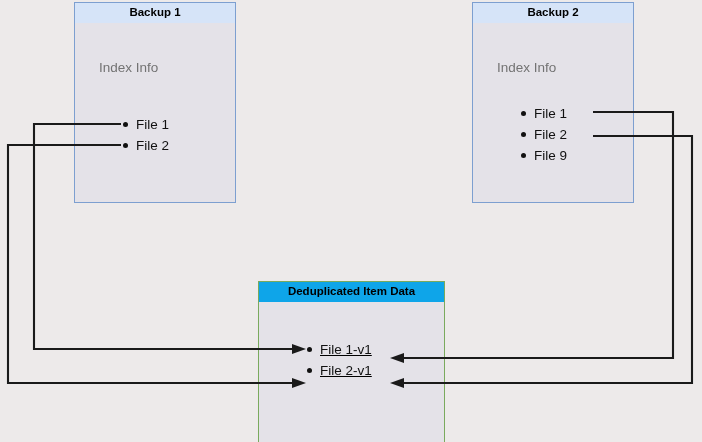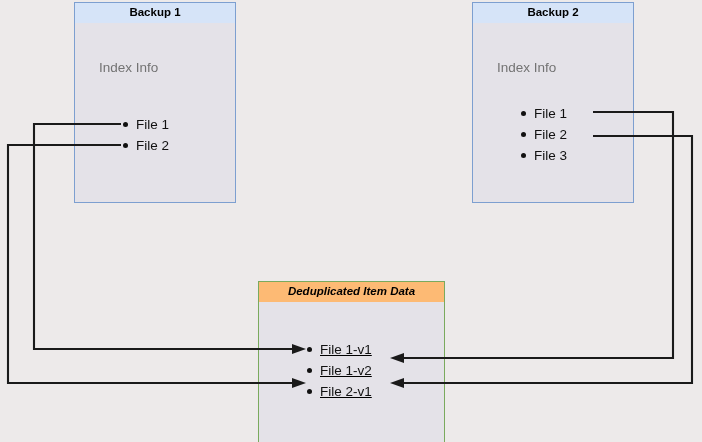--- a/index.html
+++ b/index.html
@@ -47,23 +47,22 @@
     background: #d6e4f8;
     border: 1.6px solid #7d9fd0;
   }
   .node-blue > .node-body {
     background: #e4e2e8;
     border: 1.6px solid #7d9fd0;
     border-top: none;
   }
   
   .node-green > .node-header {
-    background: #fdba74;
+    background: #0ea5e9;
     border: 1.6px solid #7aaa5d;
-    font-style: italic;
   }
   .node-green > .node-body {
     background: #e4e2e8;
     border: 1.6px solid #7aaa5d;
     border-top: none;
   }
   .section-label {
     position: absolute;
     font-size: 13.5px;
     color: #737373;
@@ -127,30 +126,29 @@
     </ul>
   </div>
 
   <div class="node node-blue" style="left:472px; top:2px; width:162px; height:201px;">
     <div class="node-header">Backup 2</div>
     <div class="node-body" style="top:21px; height:180px;"></div>
     <div class="section-label" style="left:25px; top:58px;">Index Info</div>
     <ul class="file-list" style="left:48px; top:101px;">
       <li>File 1</li>
       <li>File 2</li>
-      <li>File 3</li>
+      <li>File 9</li>
     </ul>
   </div>
 
   <div class="node node-green" style="left:258px; top:281px; width:187px; height:165px;">
     <div class="node-header">Deduplicated Item Data</div>
     <div class="node-body" style="top:21px; height:144px;"></div>
     <ul class="file-list" style="left:48px; top:58px;text-decoration:underline;">
       <li>File 1-v1</li>
-      <li>File 1-v2</li>
       <li>File 2-v1</li>
     </ul>
   </div>
 
   <svg id="wires" viewBox="0 0 702 442">
 
     <g>
       <path class="wire" d="M 121 124 L 34 124 L 34 349 L 296 349"></path>
       <path class="wire-head" d="M 306 349 L 292 344 L 292 354 Z"></path>
     </g>

